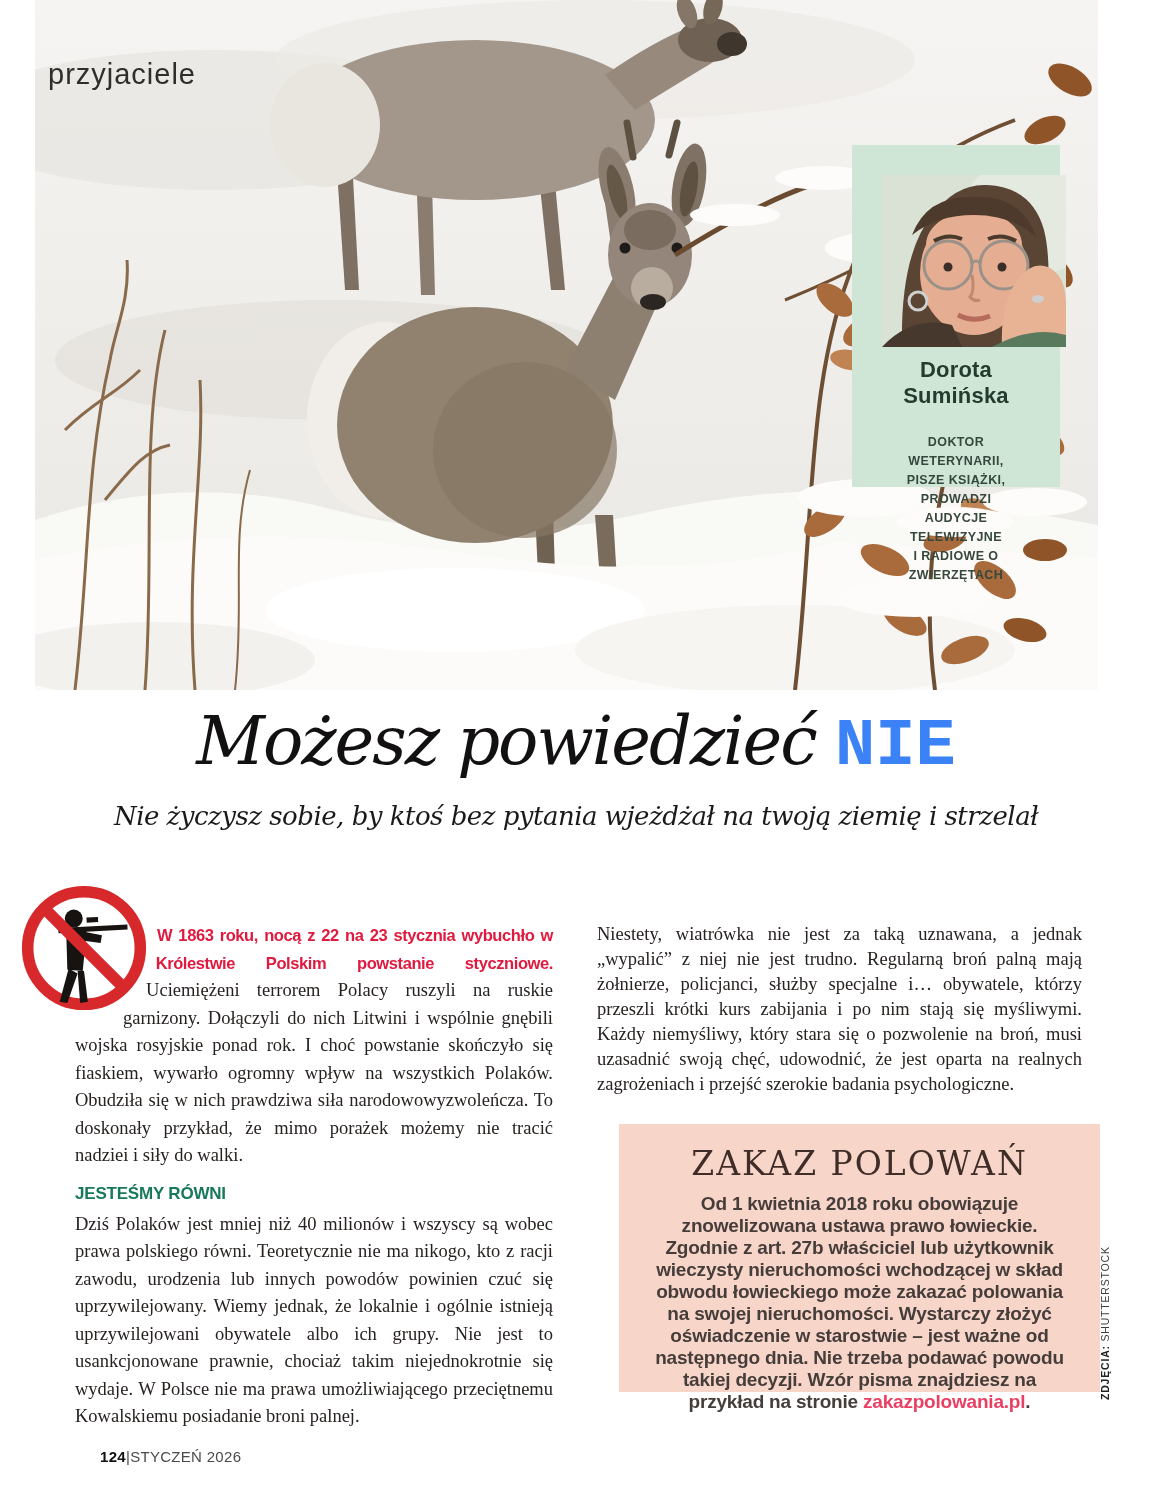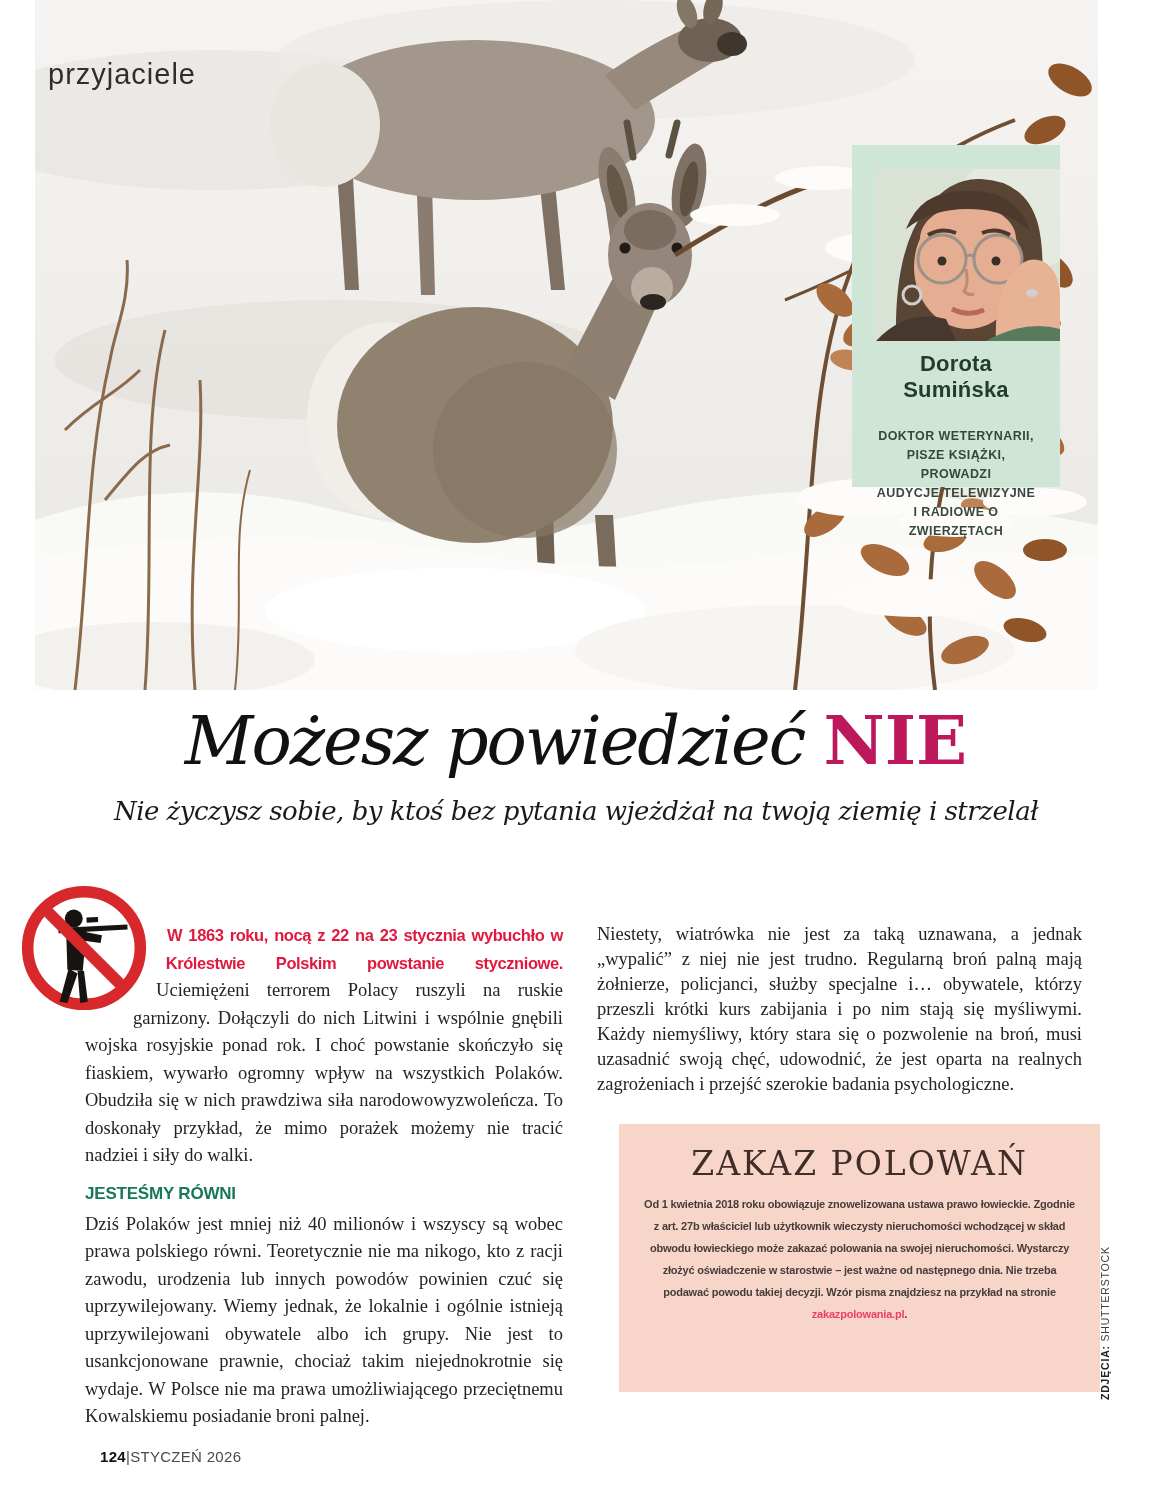--- a/index.html
+++ b/index.html
@@ -6,53 +6,53 @@
   .page{position:relative;width:1152px;height:1504px;background:#fff;overflow:hidden;
         font-family:"Liberation Serif",serif;color:#272220;border-radius:11px;}
 
   
   .hero{position:absolute;left:35px;top:0;width:1063px;height:690px;overflow:hidden;}
   .section-label{position:absolute;left:48px;top:58px;font-family:"Liberation Sans",sans-serif;
         font-size:29px;font-weight:500;color:#2f2e2c;letter-spacing:1px;z-index:5;}
 
   
   .profile{position:absolute;left:852px;top:145px;width:208px;height:342px;background:#cfe6d6;
-        z-index:6;box-sizing:border-box;padding:24px;text-align:center;}
+        z-index:6;box-sizing:border-box;padding:30px;text-align:center;}
   .profile-photo{width:184px;height:172px;display:block;}
   .profile-name{font-family:"Liberation Sans",sans-serif;font-weight:700;font-size:22px;
         color:#243c2e;margin-top:10px;letter-spacing:0.2px;}
   .profile-desc{font-family:"Liberation Sans",sans-serif;font-weight:600;font-size:12.5px;
         color:#36473c;line-height:19px;margin-top:24px;letter-spacing:0.4px;}
 
   
   .headline{position:absolute;left:0;top:706px;width:1152px;text-align:center;z-index:3;}
   .title{font-family:"DejaVu Serif",serif;font-style:italic;font-size:67px;color:#121011;
         letter-spacing:-2px;line-height:1.05;}
-  .title .accent{font-style:normal;font-weight:700;color:#be185d;letter-spacing:0;}
+  .title .accent{font-style:normal;font-weight:700;color:#3b82f6;letter-spacing:0;font-family:Liberation Mono, monospace;}
   .subtitle{font-family:"DejaVu Serif",serif;font-style:italic;font-size:26px;color:#1b1918;
         line-height:42px;margin-top:14px;letter-spacing:-0.5px;}
 
   
-  .col-left{position:absolute;left:85px;top:922px;width:478px;z-index:1;}
+  .col-left{position:absolute;left:75px;top:922px;width:478px;z-index:1;}
   .col-right{position:absolute;left:597px;top:922px;width:485px;z-index:1;}
   .body-par{font-size:18.5px;line-height:27.5px;text-align:justify;margin:0;}
   .col-right .body-par{line-height:25px;}
   .lead-red{font-family:"Liberation Sans",sans-serif;font-weight:700;font-size:16.5px;
         letter-spacing:-0.4px;color:#e0193e;}
   .float-spacer{float:left;width:90px;height:112px;shape-outside:circle(90px at -8px 12px);}
   .sec-heading{font-family:"Liberation Sans",sans-serif;font-weight:700;font-size:17px;
         color:#17795a;margin:14px 0 7px 0;letter-spacing:-0.2px;}
   .no-hunt{position:absolute;left:20px;top:884px;width:128px;height:128px;z-index:2;}
 
   
   .infobox{position:absolute;left:619px;top:1124px;width:481px;height:268px;background:#f8d5c9;
         z-index:4;box-sizing:border-box;padding:16px 24px 0 24px;text-align:center;}
   .infobox-title{font-family:"DejaVu Serif",serif;font-size:33px;color:#3f2d28;
         letter-spacing:2px;margin:4px 0 10px 0;}
-  .infobox-body{font-family:"Liberation Sans",sans-serif;font-weight:700;font-size:11px;
+  .infobox-body{font-family:"Liberation Sans",sans-serif;font-weight:700;font-size:19px;
         line-height:22px;color:#453d3a;letter-spacing:-0.2px;}
   .infobox-link{color:#ea3f63;text-decoration:none;}
 
   
   .footer{position:absolute;left:100px;top:1416px;font-family:"Liberation Sans",sans-serif;
         font-size:15px;color:#4a4a4a;letter-spacing:0.3px;margin-top:32px;}
   .footer .pg{font-weight:700;color:#111;}
   .photo-credit{position:absolute;left:1099px;top:1400px;transform:rotate(-90deg);
         transform-origin:0 0;white-space:nowrap;font-family:"Liberation Sans",sans-serif;
         font-size:10.5px;color:#3e3e3e;letter-spacing:0.8px;}

